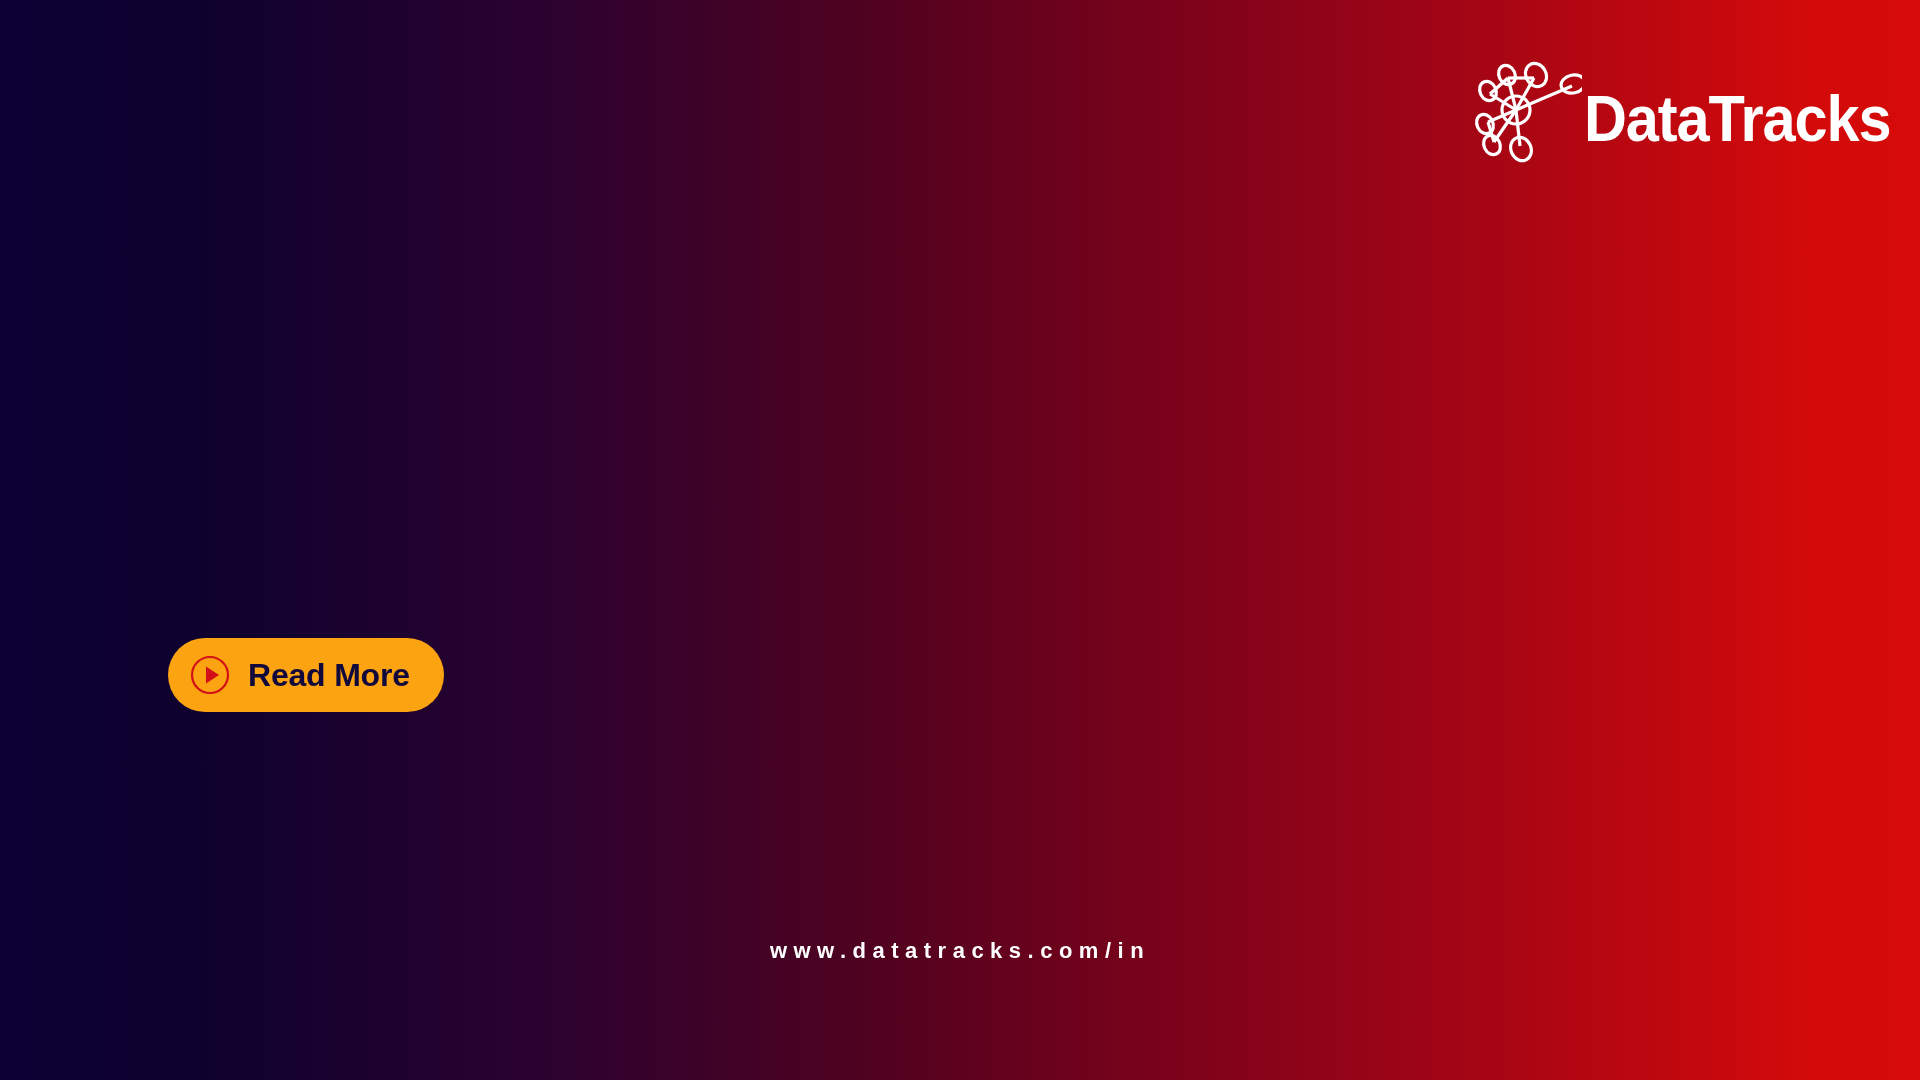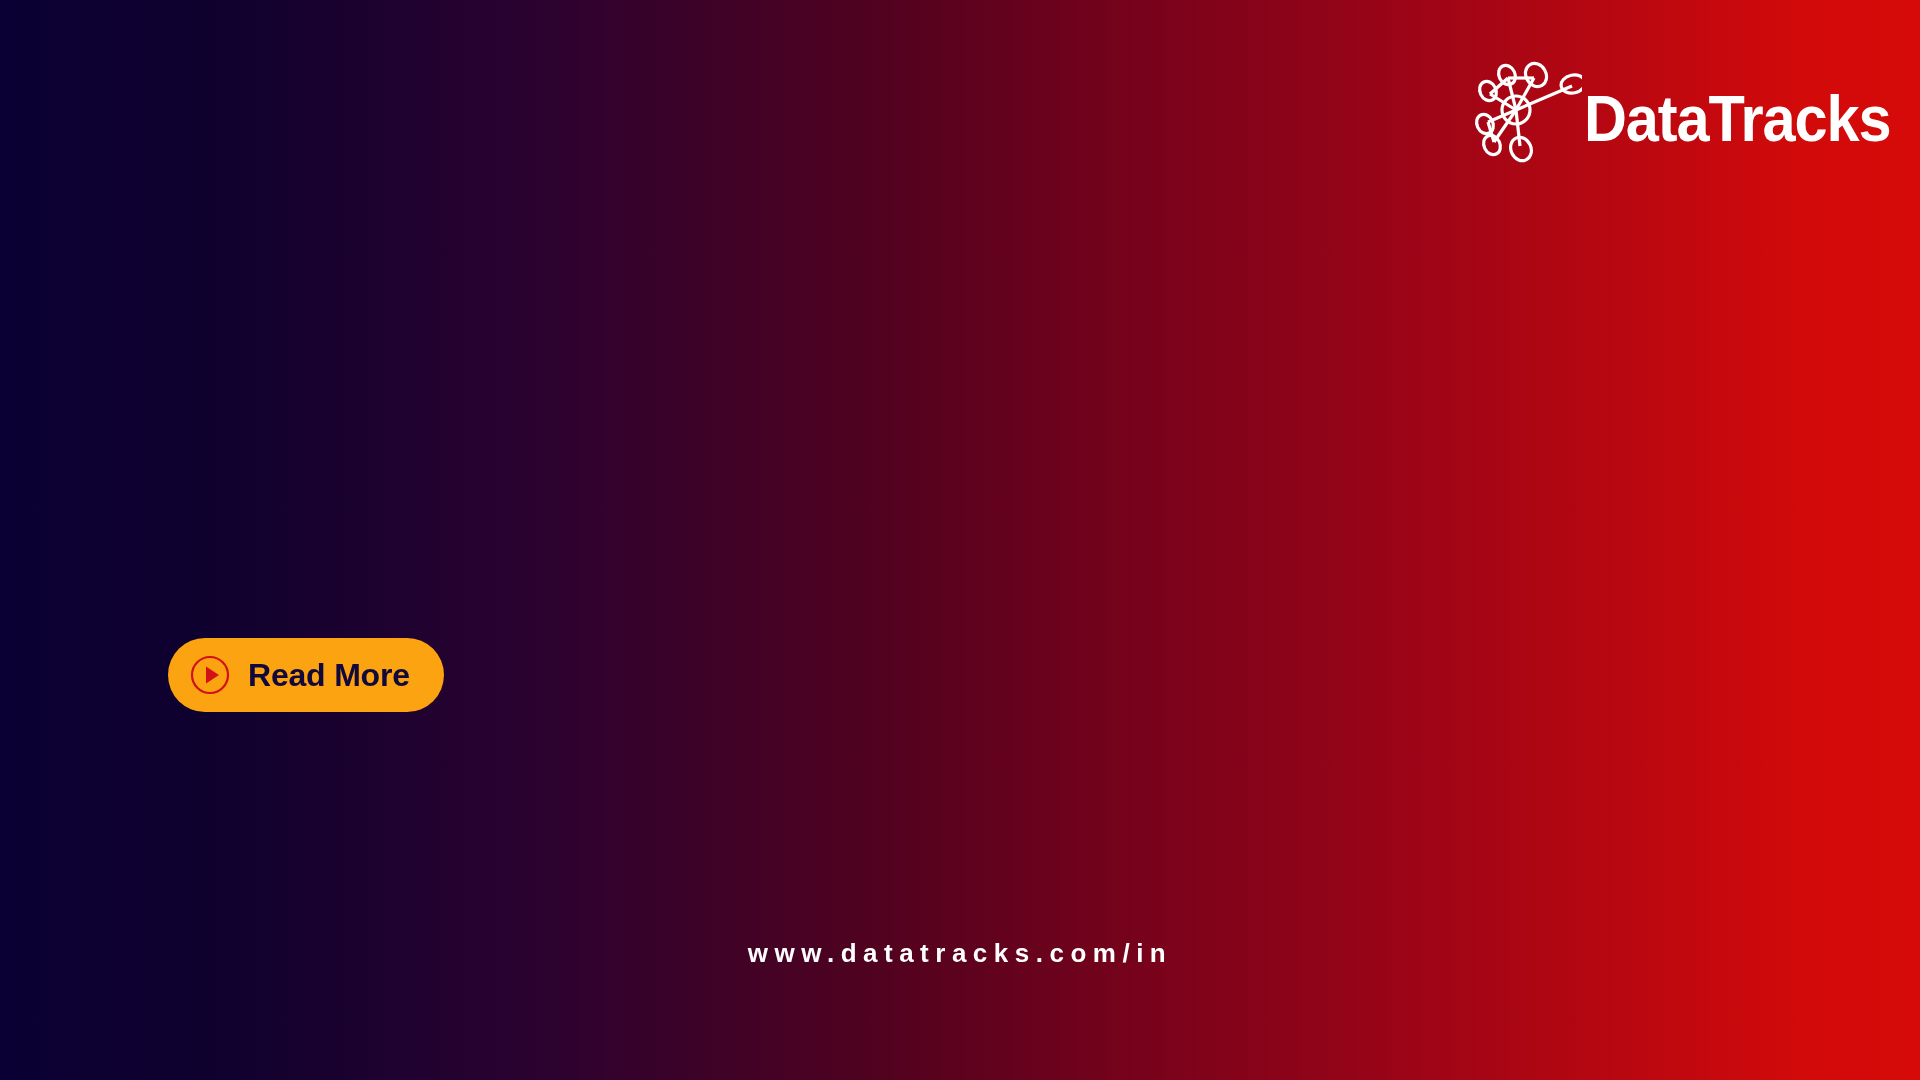--- a/index.html
+++ b/index.html
@@ -115,21 +115,21 @@
   .footer {
     position: absolute;
     left: 0;
     right: 0;
     top: 938px;
     text-align: center;
   }
   .footer-url {
     color: #ffffff;
     font-family: "Liberation Sans", sans-serif;
-    font-size: 26px;
+    font-size: 22px;
     font-weight: 600;
     letter-spacing: 6.5px;
     white-space: nowrap;
   }
 </style>
 </head>
 <body>
 
 <div class="banner">
 

